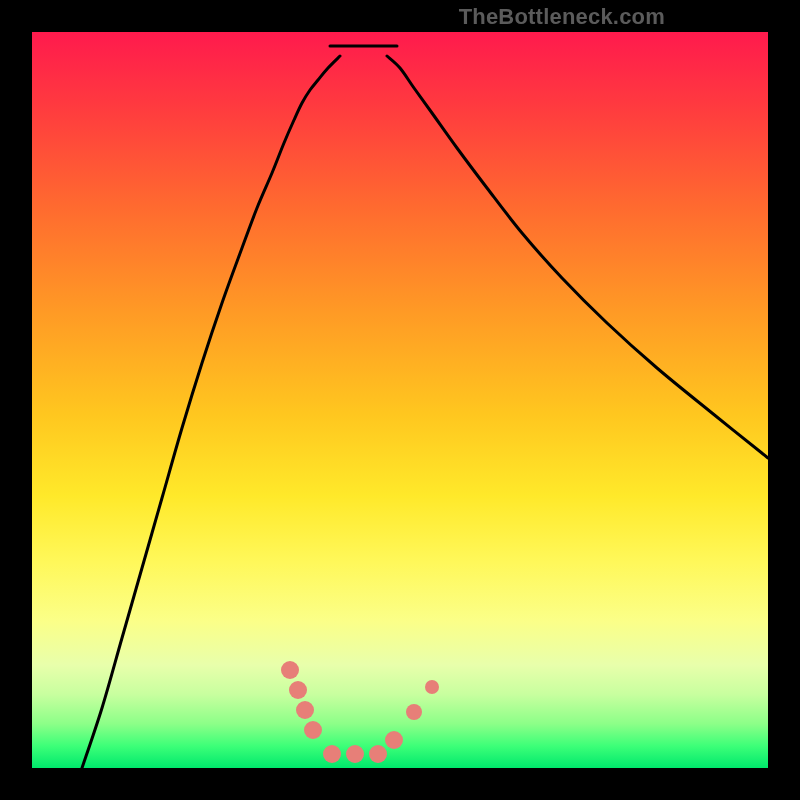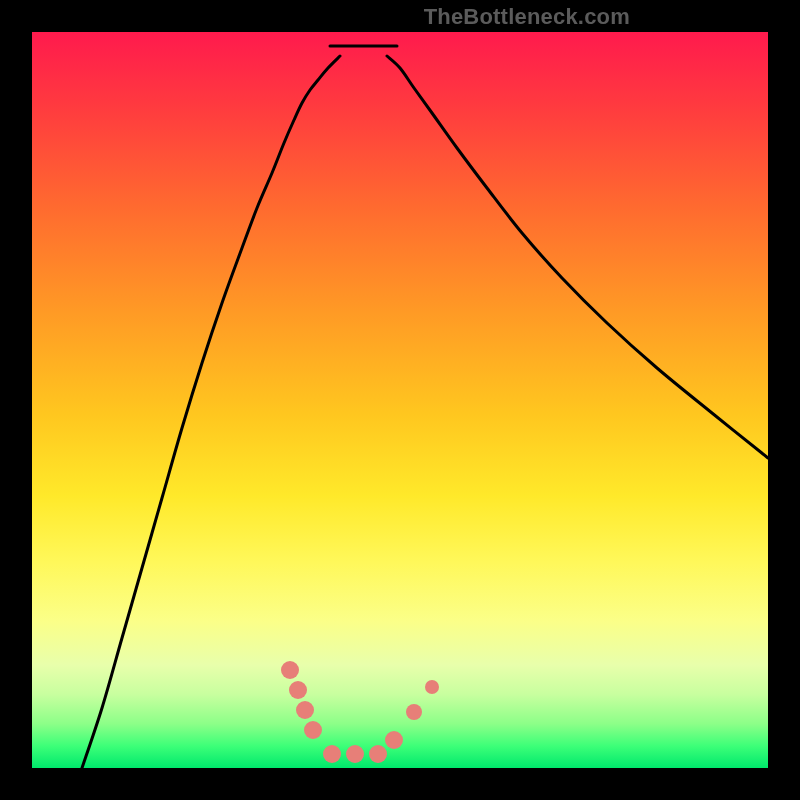--- a/index.html
+++ b/index.html
@@ -10,20 +10,21 @@
     background: #000;
     overflow: hidden;
   }
   .frame {
     position: absolute;
     left: 0;
     top: 0;
     width: 644px;
     height: 800px;
     background: #000;
+    padding-left: 35px;
   }
   .plot {
     position: absolute;
     left: 32px;
     top: 32px;
     width: 736px;
     height: 736px;
     overflow: hidden;
   }
   .gradient {

